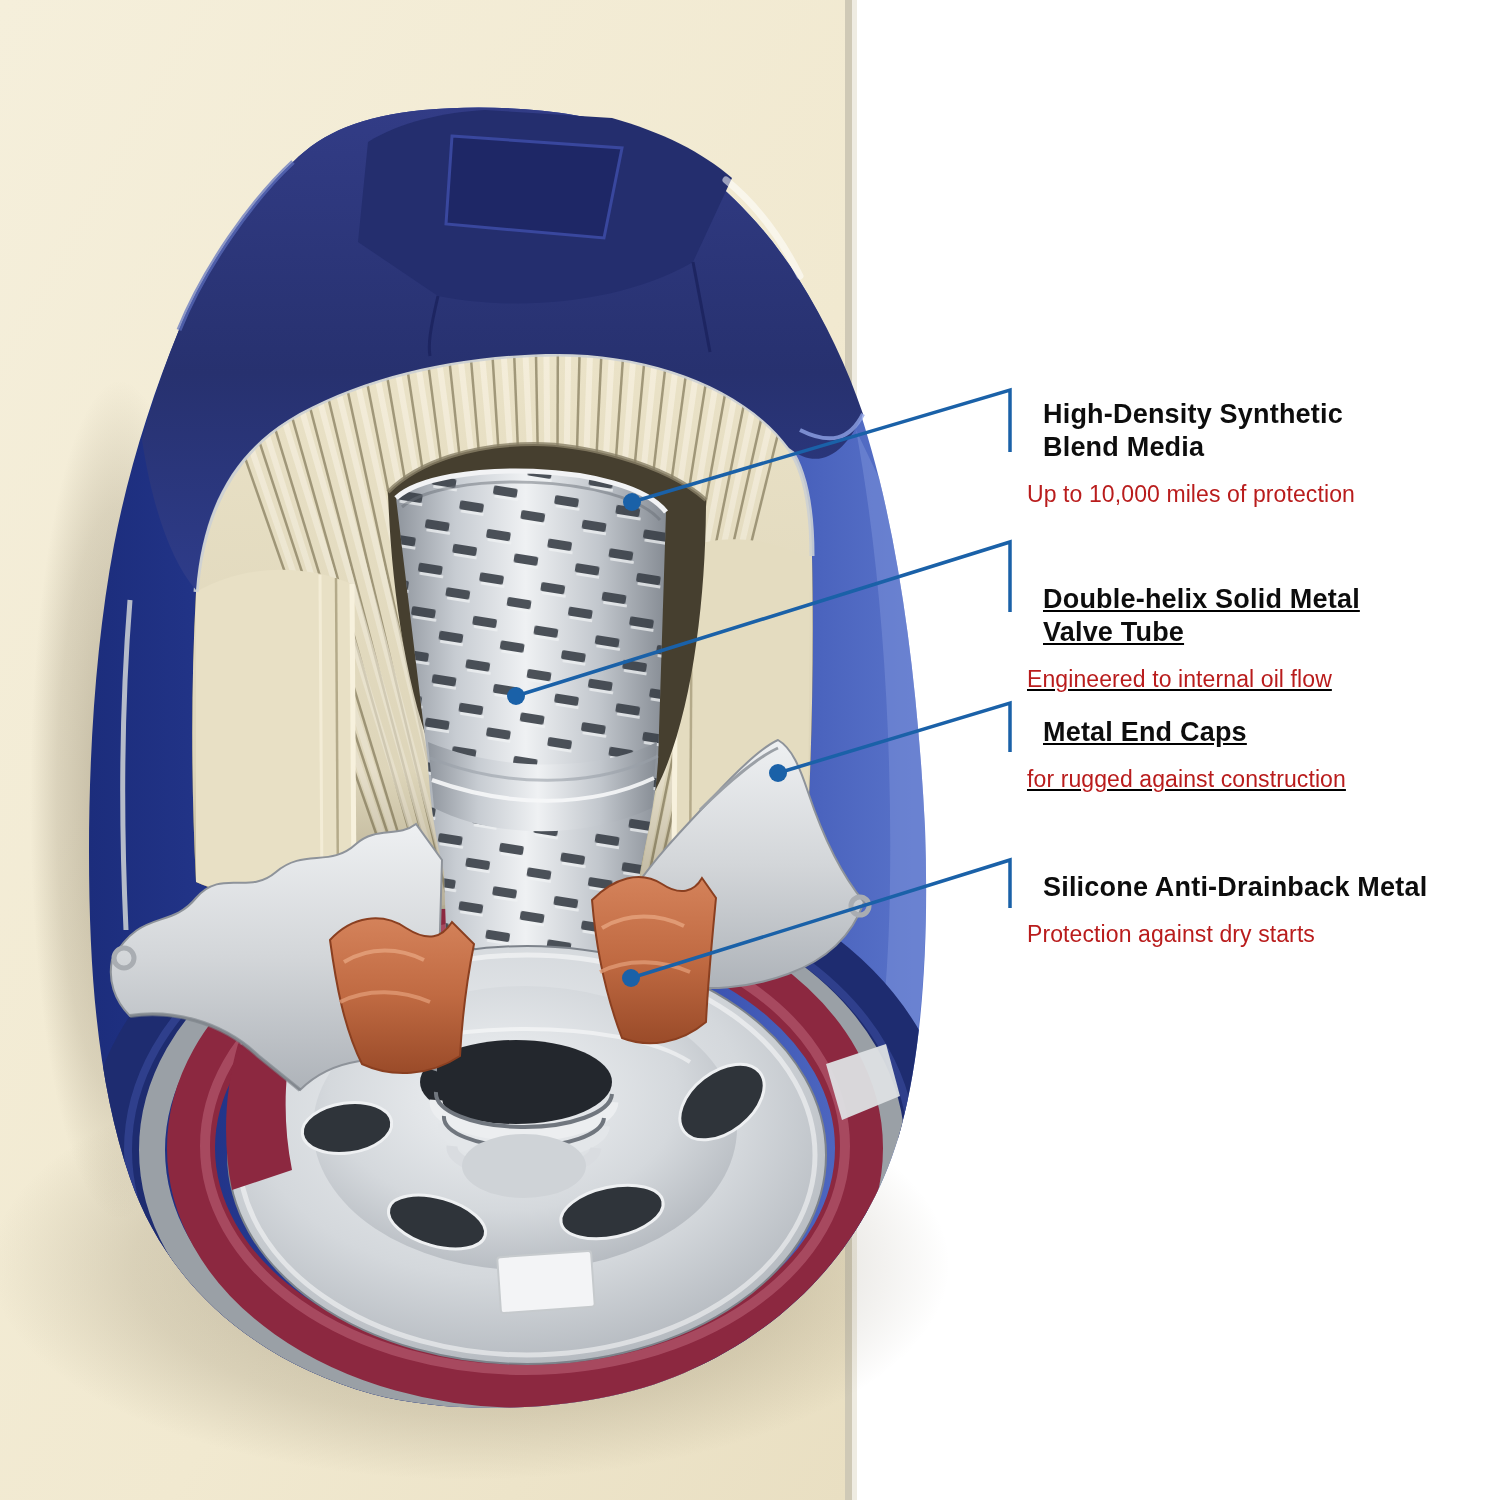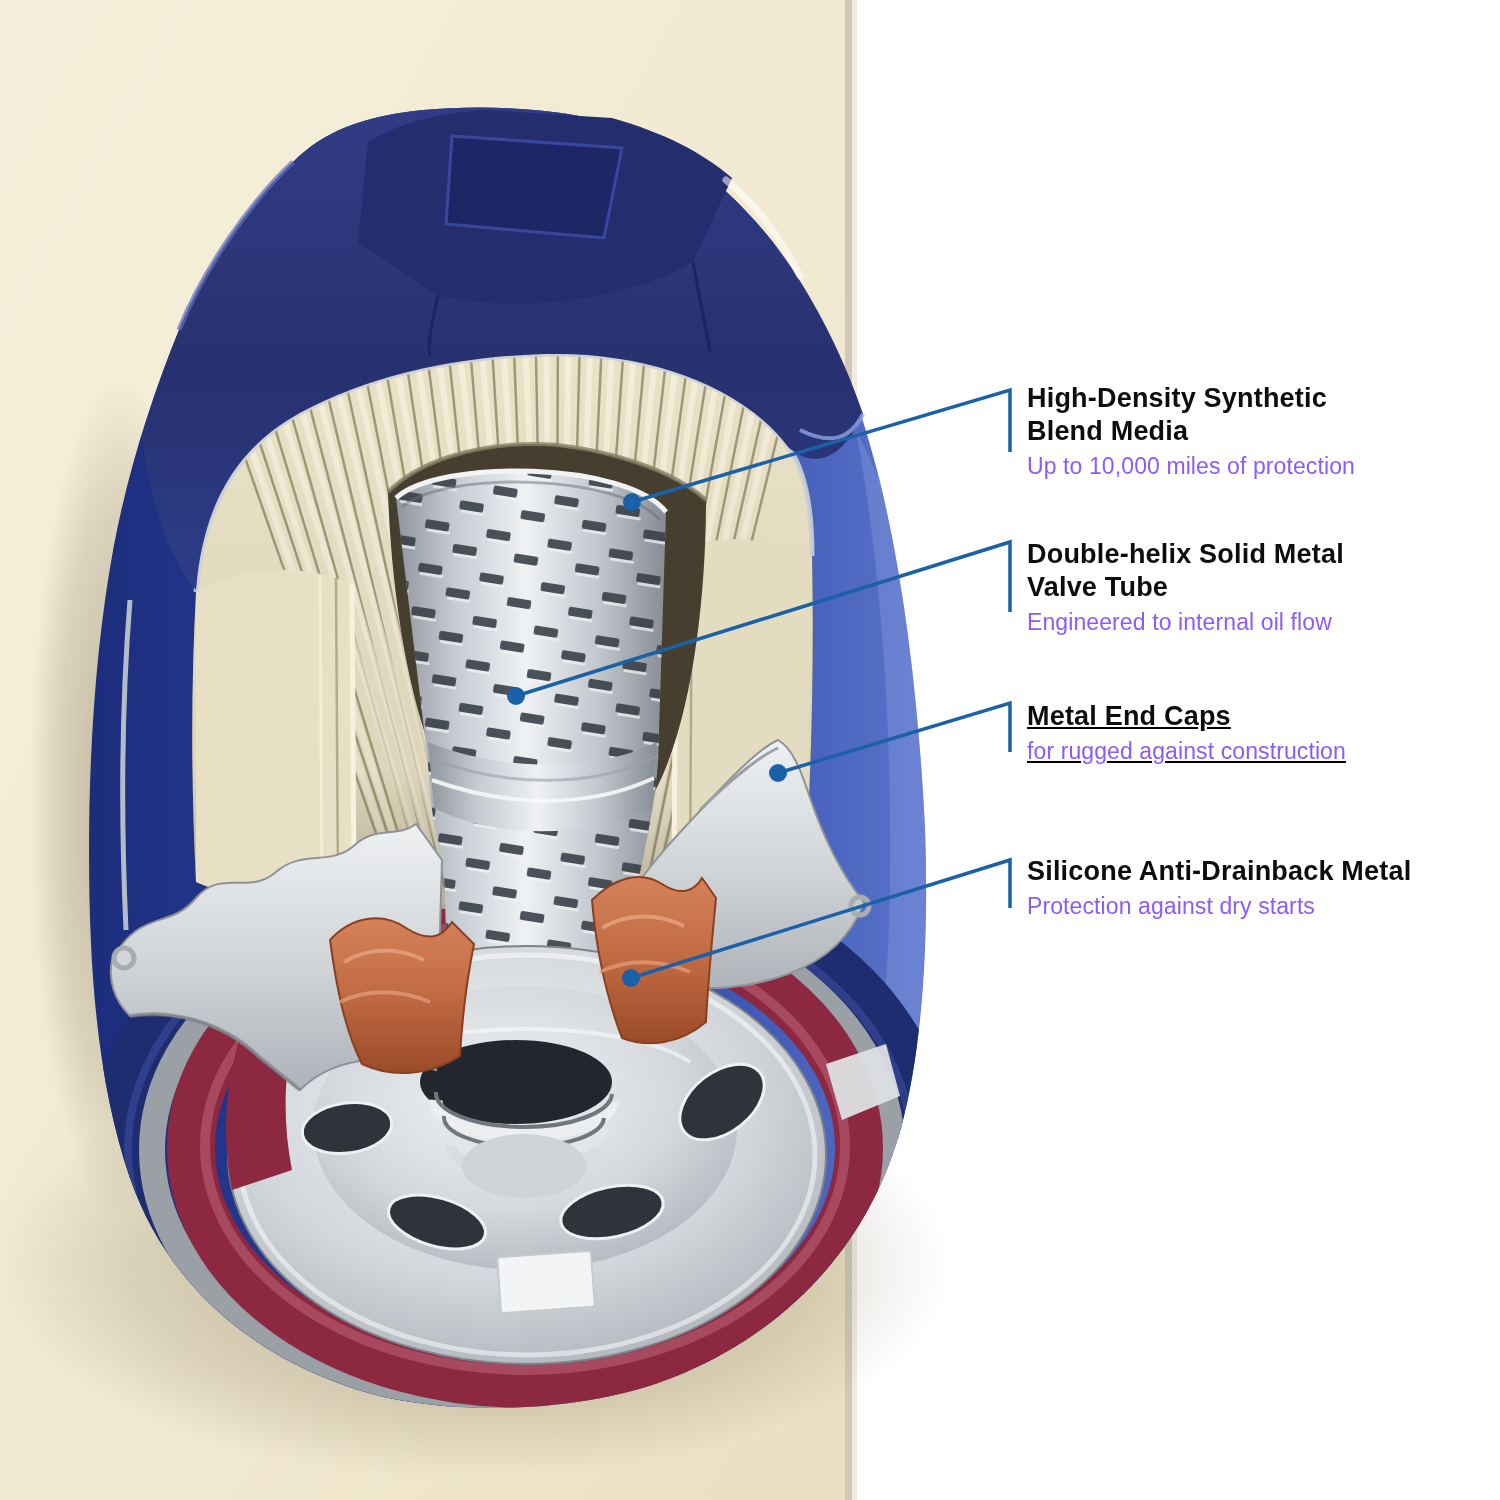--- a/index.html
+++ b/index.html
@@ -4,27 +4,27 @@
 <style>
   html,body{margin:0;padding:0;background:#fff;}
   #stage{
     position:relative;width:1500px;height:1500px;overflow:hidden;
     font-family:"Liberation Sans", sans-serif;background:#ffffff;
   }
   #art{position:absolute;left:0;top:0;}
   .callout{position:absolute;left:1027px;width:440px;}
   .callout .title{
     font-weight:700;font-size:27px;line-height:33px;color:#0d0d0d;
-    letter-spacing:.2px;margin:0;
+    letter-spacing:.2px;margin:16px;
   }
   .callout .desc{
-    font-weight:400;font-size:23px;line-height:29px;color:#8b5cf6;
+    font-weight:400;font-size:23px;line-height:29px;color:#b91c1c;
     margin:4px 0 0 0;letter-spacing:.1px;
   }
-  .c1{top:382px;} .c2{top:538px;} .c3{top:700px;text-decoration:underline;} .c4{top:855px;}
+  .c1{top:382px;} .c2{top:567px;text-decoration:underline;} .c3{top:700px;text-decoration:underline;} .c4{top:855px;}
 </style>
 </head>
 <body>
 
 <div id="stage">
 
 <svg id="art" width="1500" height="1500" viewBox="0 0 1500 1500">
   <defs>
     <linearGradient id="wallG" x1="0" y1="0" x2="1" y2="1">
       <stop offset="0" stop-color="#f5efdb"></stop>

